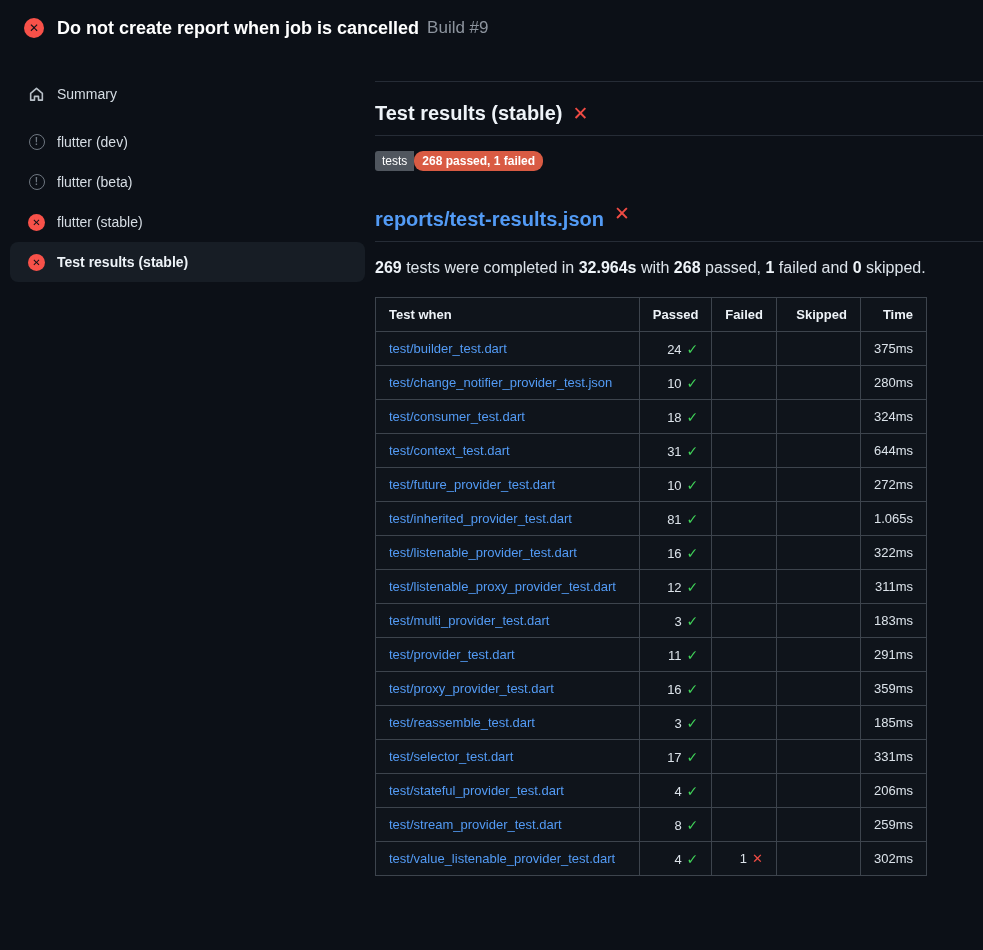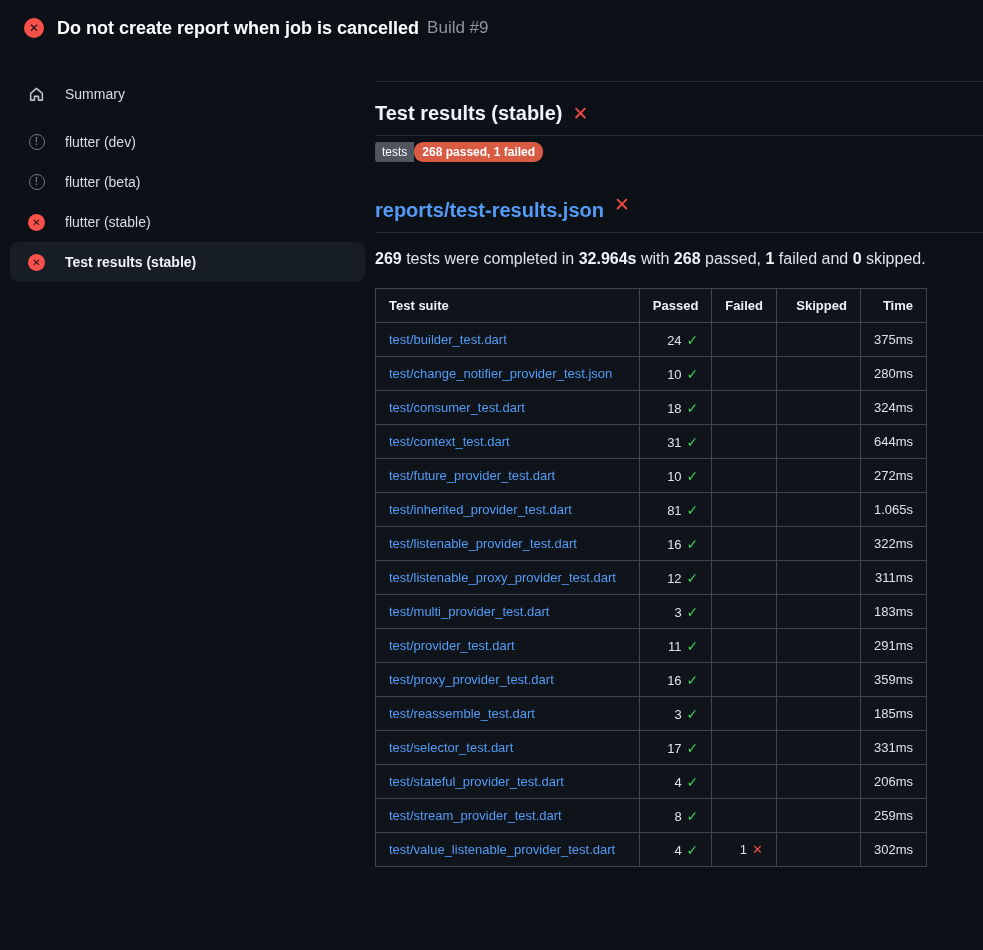--- a/index.html
+++ b/index.html
@@ -51,21 +51,20 @@
   
   .side-item {
     display: flex; align-items: center;
     height: 40px;
     margin: 0 10px;
     padding: 0 18px;
     border-radius: 8px;
     cursor: pointer;
     color: #d6dde4;
     font-size: 14px;
-    gap: 8px;
   }
   .side-item .ico { width: 17px; display: inline-flex; justify-content: center; margin-right: 12px; flex: 0 0 auto; }
   .side-item.selected { background: #171d25; font-weight: bold; color: #eef3f8; }
   .jobs-label {
     color: #8d949e;
     font-size: 12px;
     padding: 0 28px;
     margin: 26px 0 14px 0;
   }
   .summary-item { margin-top: 0; margin-bottom: 8px; }
@@ -96,21 +95,21 @@
     padding-bottom: 10px;
     border-bottom: 1px solid #262c36;
     display: flex;
     align-items: center;
     gap: 10px;
   }
   .xmark { color: #ef4b44; font-weight: bold; font-size: 19px; line-height: 1; }
 
   .badge {
     display: inline-flex;
-    margin-top: 6px;
+    margin-top: 15px;
     border-radius: 3px;
     overflow: hidden;
     font-size: 12px;
     color: #ffffff;
   }
   .badge .badge-label { background: #50565e; padding: 3px 7px; }
   .badge .badge-value { background: #d95b43; padding: 3px 8px; font-weight: bold; border-radius: 9px; }
 
   h2.report-title { margin-top: 25px; }
   h2.report-title a { color: #539bf5; text-decoration: none; cursor: pointer; margin-top: 12px; }
@@ -215,21 +214,21 @@
     <table class="results">
       <colgroup>
         <col class="c-suite">
           <col class="c-passed">
           <col class="c-failed">
           <col class="c-skipped">
           <col class="c-time">
       </colgroup>
       <thead>
         <tr>
-          <th>Test suite</th>
+          <th>Test when</th>
           <th>Passed</th>
           <th>Failed</th>
           <th>Skipped</th>
           <th>Time</th>
         </tr>
       </thead>
       <tbody id="results-body">
           <tr>
             <td class="suite"><a>test/builder_test.dart</a></td>
             <td><span>24</span><span class="check">✓</span></td>

